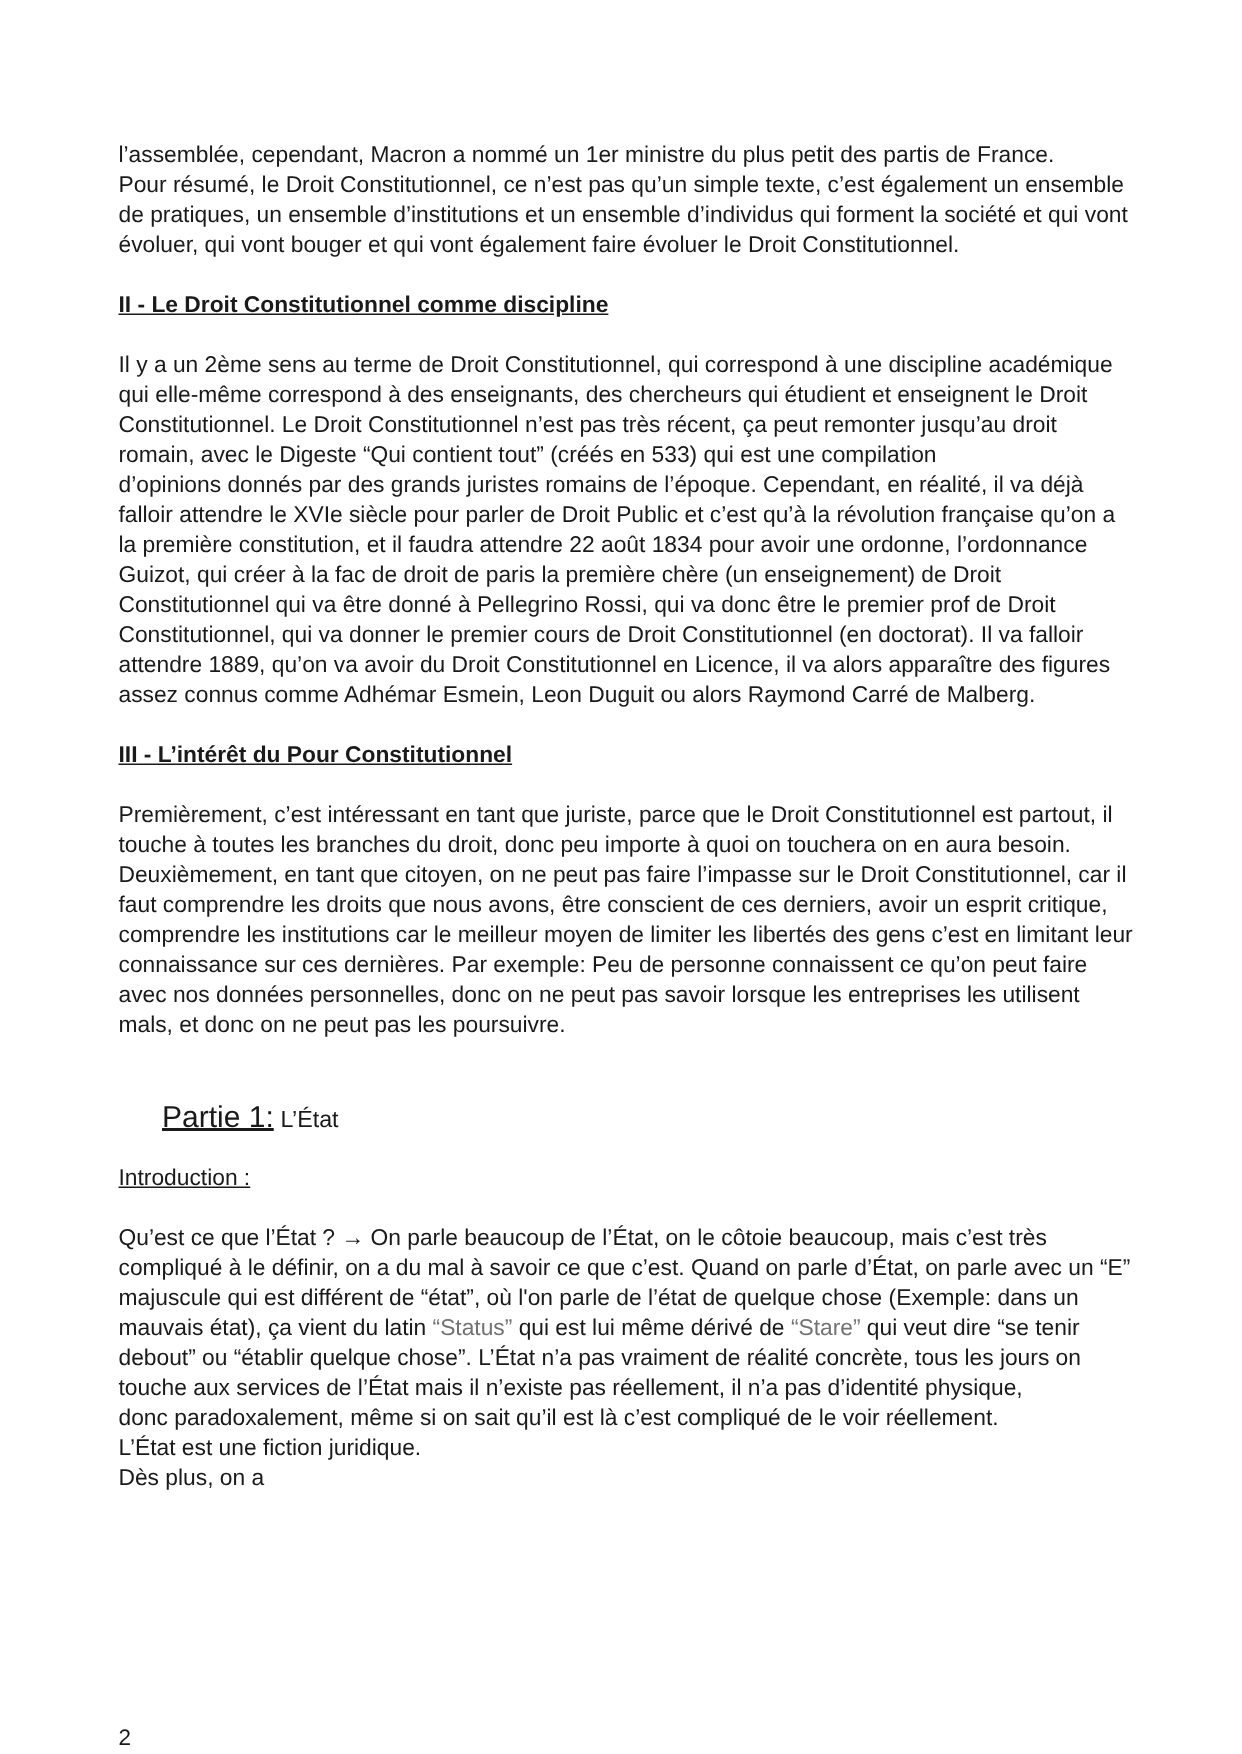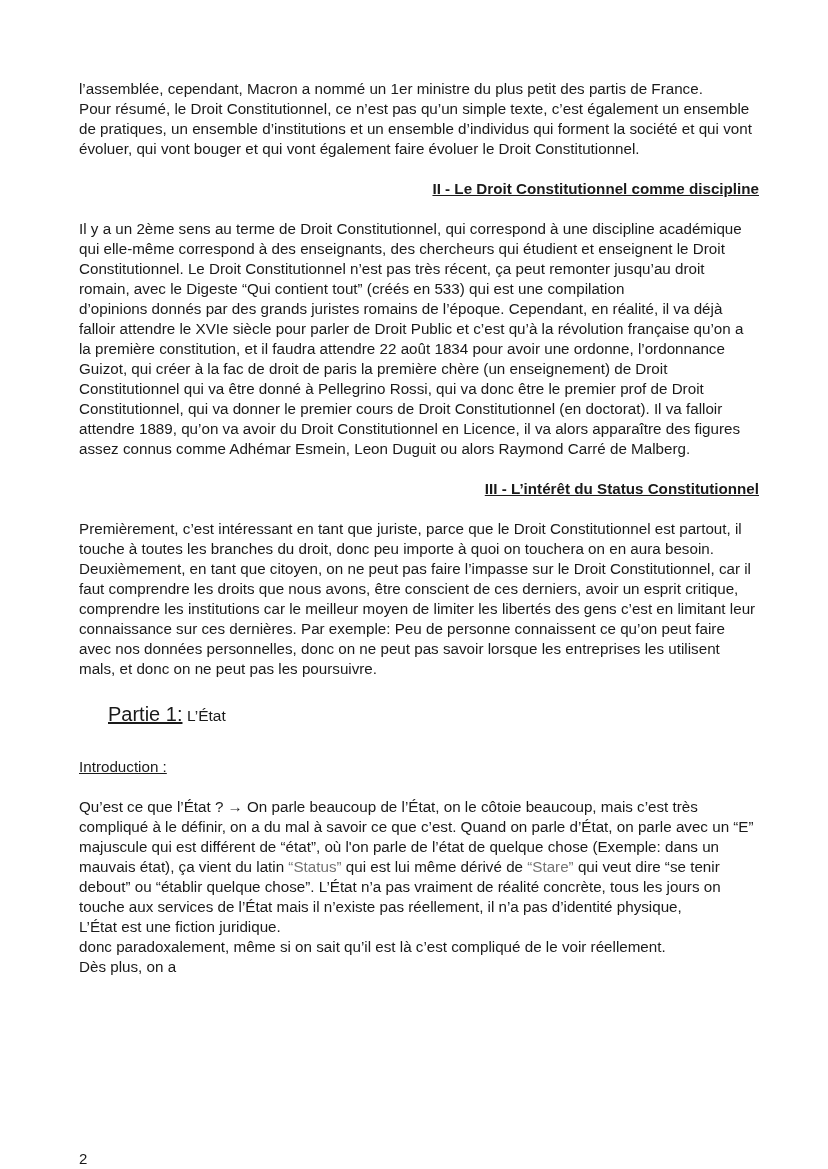--- a/index.html
+++ b/index.html
@@ -11,51 +11,51 @@
       width: 828px;
       height: 1169px;
       position: relative;
       overflow: hidden;
       font-family: "Liberation Sans", sans-serif;
       color: #1a1a1a;
     }
     .page {
       position: absolute;
       left: 79px;
-      top: 79px;
+      top: 94px;
       width: 680px;
     }
     p {
       margin: 0;
       font-size: 15.2px;
       line-height: 20px;
     }
     .section-heading {
-      text-align: right;
+      text-align: left;
       text-decoration: underline;
       font-size: 15.2px;
       line-height: 20px;
       margin: 0;
     }
     .gap-heading-top { margin-top: 20px; }
     .gap-heading-bottom { margin-bottom: 20px; }
     .partie {
-      margin-top: 22px;
+      margin-top: 38px;
       margin-left: 29px;
       line-height: 26px;
     }
     .partie .big {
       font-size: 20px;
       text-decoration: underline;
     }
     .partie .small {
       font-size: 15.5px;
     }
     .intro {
-      margin-top: 28px;
+      margin-top: 16px;
       text-decoration: underline;
       font-size: 15.2px;
       line-height: 20px;
     }
     .u { }
     .gold { color: #737373; }
     .page-number {
       position: absolute;
       left: 79px;
       top: 1149px;
@@ -70,31 +70,31 @@
 <div class="page">
 
   <p>l’assemblée, cependant, Macron a nommé un 1er ministre du plus petit des partis de France.</p>
   <p>Pour résumé, le Droit Constitutionnel, ce n’est pas qu’un simple texte, c’est également un ensemble de pratiques, un ensemble d’institutions et un ensemble d’individus qui forment la société et qui vont évoluer, qui vont bouger et qui vont également faire évoluer le Droit Constitutionnel.</p>
 
   <h2 class="section-heading gap-heading-top gap-heading-bottom">II - Le Droit Constitutionnel comme discipline</h2>
 
   <p>Il y a un 2ème sens au terme de Droit Constitutionnel, qui correspond à une discipline académique qui elle-même correspond à des enseignants, des chercheurs qui étudient et enseignent le Droit Constitutionnel. Le Droit Constitutionnel n’est pas très récent, ça peut remonter jusqu’au droit romain, avec le Digeste “Qui contient tout” (créés en 533) qui est une compilation</p>
   <p>d’opinions donnés par des grands juristes romains de l’époque. Cependant, en réalité, il va déjà falloir attendre le XVIe siècle pour parler de Droit Public et c’est qu’à la révolution française qu’on a la première constitution, et il faudra attendre 22 août 1834 pour avoir une ordonne, l’ordonnance Guizot, qui créer à la fac de droit de paris la première chère (un enseignement) de Droit Constitutionnel qui va être donné à Pellegrino Rossi, qui va donc être le premier prof de Droit Constitutionnel, qui va donner le premier cours de Droit Constitutionnel (en doctorat). Il va falloir attendre 1889, qu’on va avoir du Droit Constitutionnel en Licence, il va alors apparaître des figures assez connus comme Adhémar Esmein, Leon Duguit ou alors Raymond Carré de Malberg.</p>
 
-  <h2 class="section-heading gap-heading-top gap-heading-bottom">III - L’intérêt du Status Constitutionnel</h2>
+  <h2 class="section-heading gap-heading-top gap-heading-bottom">III - L’intérêt du Pour Constitutionnel</h2>
 
   <p>Premièrement, c’est intéressant en tant que juriste, parce que le Droit Constitutionnel est partout, il touche à toutes les branches du droit, donc peu importe à quoi on touchera on en aura besoin. Deuxièmement, en tant que citoyen, on ne peut pas faire l’impasse sur le Droit Constitutionnel, car il faut comprendre les droits que nous avons, être conscient de ces derniers, avoir un esprit critique, comprendre les institutions car le meilleur moyen de limiter les libertés des gens c’est en limitant leur connaissance sur ces dernières. Par exemple: Peu de personne connaissent ce qu’on peut faire avec nos données personnelles, donc on ne peut pas savoir lorsque les entreprises les utilisent mals, et donc on ne peut pas les poursuivre.</p>
 
   <div class="partie">
     <span class="big">Partie 1:</span>
     <span class="small">L’État</span>
   </div>
 
   <div class="intro">Introduction :</div>
 
   <p style="margin-top:20px;"><span class="u">Qu’est ce que l’État ?</span> <span>→</span><span> On parle beaucoup de l’État, on le côtoie beaucoup, mais c’est très compliqué à le définir, on a du mal à savoir ce que c’est. Quand on parle d’État, on parle avec un “E” majuscule qui est différent de “état”, où l'on parle de l’état de quelque chose (Exemple: dans un mauvais état), ça vient du latin </span><span class="gold">“Status”</span><span> qui est lui même dérivé de </span><span class="gold">“Stare”</span><span> qui veut dire “se tenir debout” ou “établir quelque chose”. L’État n’a pas vraiment de réalité concrète, tous les jours on touche aux services de l’État mais il n’existe pas réellement, il n’a pas d’identité physique,</span></p>
+  <p>donc paradoxalement, même si on sait qu’il est là c’est compliqué de le voir réellement.</p>
   <p>L’État est une fiction juridique.</p>
-  <p>donc paradoxalement, même si on sait qu’il est là c’est compliqué de le voir réellement.</p>
   <p>Dès plus, on a</p>
 
 </div>
 
 <div class="page-number">2</div>
 
 </body></html>

